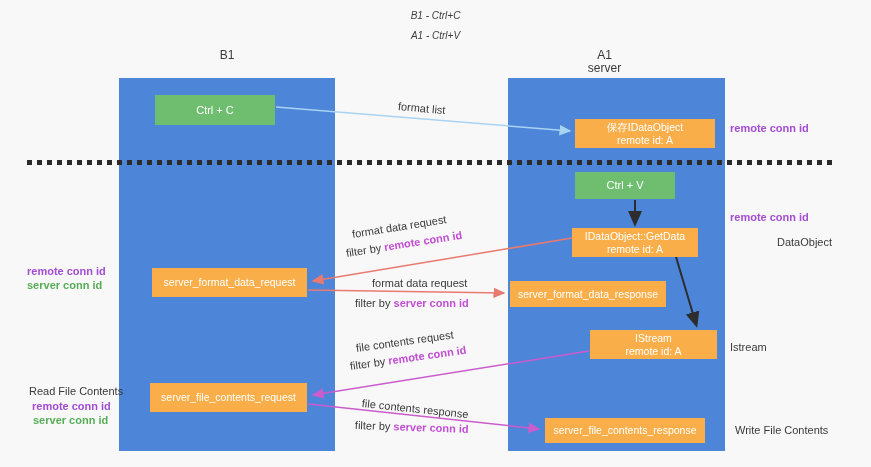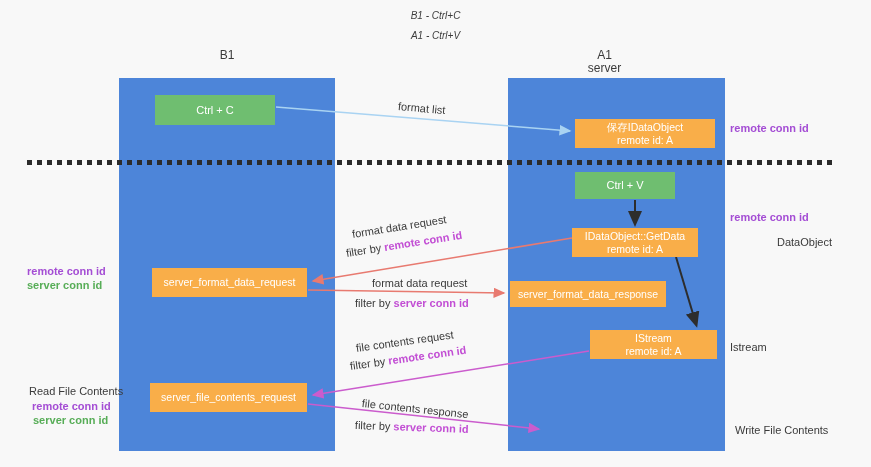--- a/index.html
+++ b/index.html
@@ -107,20 +107,23 @@
     <span>IDataObject::GetData</span>
     <span>remote id: A</span>
   </div>
   <div class="box orange" style="left:510px; top:281px; width:156px; height:26px;">
     <span>server_format_data_response</span>
   </div>
   <div class="box orange" style="left:590px; top:330px; width:127px; height:29px;">
     <span>IStream</span>
     <span>remote id: A</span>
   </div>
+  <div class="box orange" style="left:545px; top:418px; width:160px; height:25px;">
+    <span>server_file_contents_response</span>
+  </div>
 
   <div class="arrow-label" style="left:398px; top:100px; transform:rotate(5deg);">format list</div>
 
   <div class="arrow-label" style="left:352px; top:228px; transform:rotate(-9deg);">format data request</div>
   <div class="arrow-label" style="left:346px; top:247px; transform:rotate(-9deg);">
     <span>filter by </span><span class="magenta-bold">remote conn id</span>
   </div>
 
   <div class="arrow-label" style="left:372px; top:277px;">format data request</div>
   <div class="arrow-label" style="left:355px; top:297px;">

